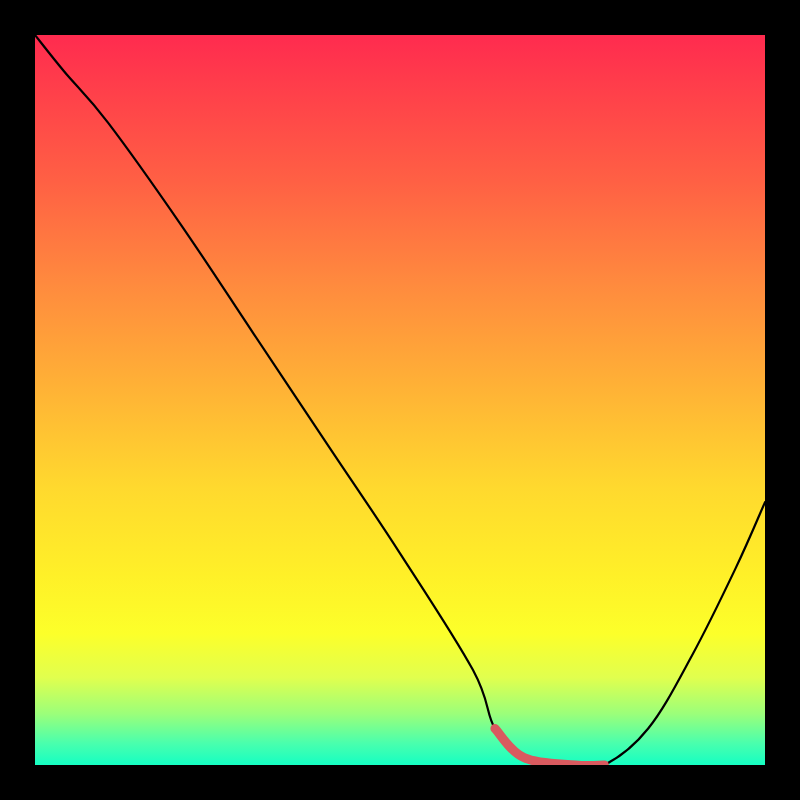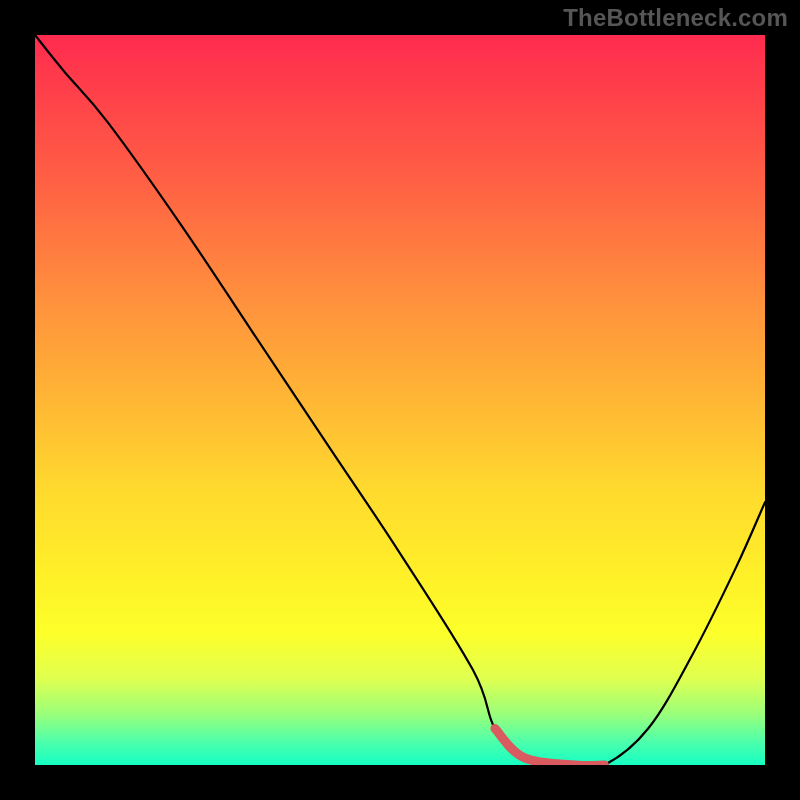--- a/index.html
+++ b/index.html
@@ -60,21 +60,20 @@
     width: 730px;
     height: 730px;
     pointer-events: none;
   }
 </style>
 </head>
 <body>
 
 <div class="frame">
 
-  <div class="watermark">TheBottleneck.com</div>
 
   <div class="plot">
 
     <svg class="curve" viewBox="0 0 730 730" preserveAspectRatio="none">
       <path fill="none" stroke="#000" stroke-width="2.2" stroke-linecap="round" stroke-linejoin="round" d="M 0.00 0.00 C 5.26 6.57, 16.06 20.73, 29.20 36.50 C 42.34 52.27, 51.98 60.01, 73.00 87.60 C 94.02 115.19, 119.72 151.69, 146.00 189.80 C 172.28 227.91, 192.72 259.88, 219.00 299.30 C 245.28 338.72, 265.72 369.38, 292.00 408.80 C 318.28 448.22, 338.72 477.57, 365.00 518.30 C 391.28 559.03, 420.92 603.56, 438.00 635.10 C 455.08 666.64, 450.70 677.73, 459.90 693.50 C 469.10 709.27, 474.65 716.13, 489.10 722.70 C 503.55 729.27, 525.75 728.69, 540.20 730.00 C 554.65 731.31, 556.26 736.57, 569.40 730.00 C 582.54 723.43, 597.43 713.21, 613.20 693.50 C 628.97 673.79, 641.23 649.41, 657.00 620.50 C 672.77 591.59, 687.66 560.49, 700.80 532.90 C 713.94 505.31, 724.74 479.03, 730.00 467.20"></path>
     </svg>
 
     <svg class="curve sweet-spot" viewBox="0 0 730 730" preserveAspectRatio="none">
       <path fill="none" stroke="#d95a5f" stroke-width="9" stroke-linecap="round" stroke-linejoin="round" d="M 459.90 693.50 C 465.16 698.76, 474.65 716.13, 489.10 722.70 C 503.55 729.27, 525.75 728.69, 540.20 730.00 C 554.65 731.31, 564.14 730.00, 569.40 730.00"></path>
     </svg>

